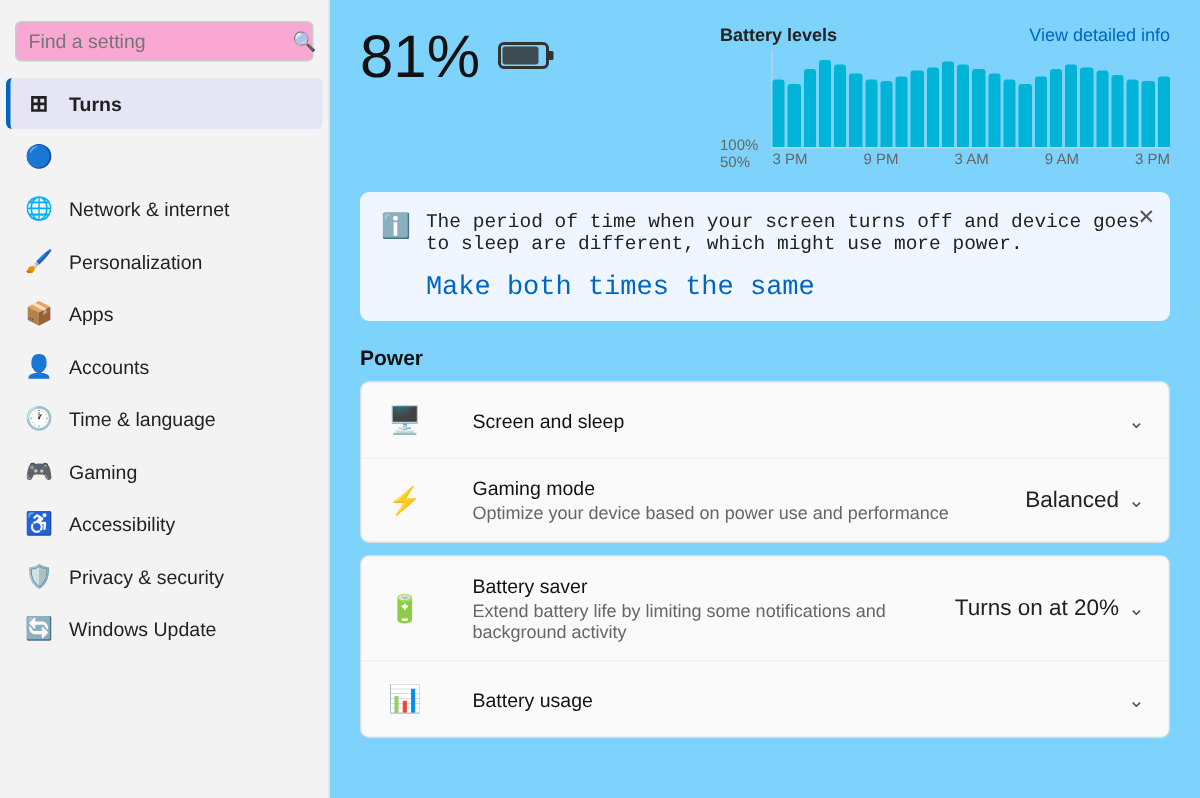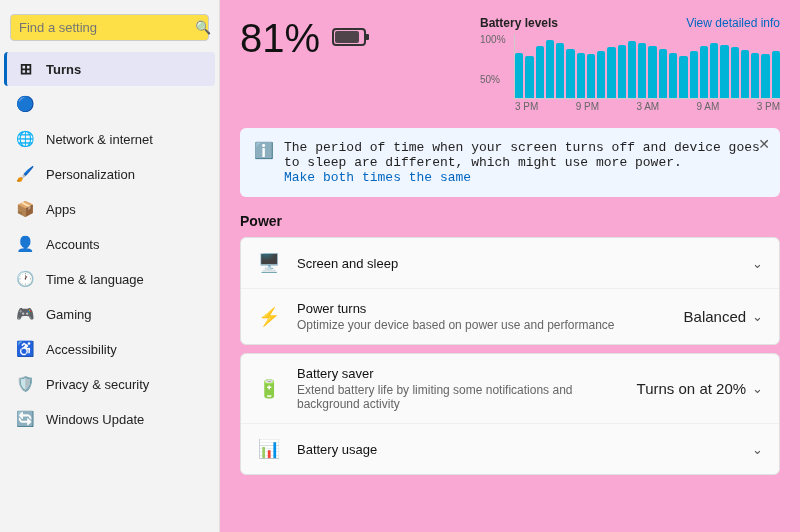--- a/index.html
+++ b/index.html
@@ -25,21 +25,21 @@
       display: flex;
       flex-direction: column;
       padding-top: 8px;
       flex-shrink: 0;
       border-right: 1px solid #e0e0e0;
     }
     .search-box {
       display: flex;
       align-items: center;
       margin: 6px 10px 10px 10px;
-      background: #fde047;
+      background: #f9a8d4;
       border: 1px solid #ccc;
       border-radius: 4px;
       padding: 5px 8px;
     }
     .search-box input {
       border: none;
       outline: none;
       flex: 1;
       font-size: 13px;
       background: transparent;
@@ -75,21 +75,21 @@
       justify-content: center;
       font-size: 15px;
       flex-shrink: 0;
     }
     .sidebar-item .item-label {
       font-size: 13px;
     }
     
     .main-content {
       flex: 1;
-      background: #f9a8d4;
+      background: #7dd3fc;
       overflow-y: auto;
       padding: 16px 20px;
     }
     
     .battery-top {
       display: flex;
       align-items: flex-start;
       justify-content: space-between;
       margin-bottom: 14px;
     }
@@ -135,21 +135,21 @@
       height: 80px;
       position: relative;
     }
     .chart-y-labels {
       position: absolute;
       left: 0;
       top: 0;
       height: 100%;
       display: flex;
       flex-direction: column;
-      justify-content: space-between;
+      justify-content: flex-end;
       font-size: 10px;
       color: #666;
       width: 32px;
     }
     .chart-bars-container {
       margin-left: 34px;
       height: 65px;
       display: flex;
       align-items: flex-end;
       gap: 2px;
@@ -187,25 +187,25 @@
       margin-top: 1px;
     }
     .info-text {
       font-size: 13px;
       color: #222;
       flex: 1;
       font-family: Liberation Mono, monospace;
     }
     .info-link {
       color: #0067c0;
-      font-size: 13px;
+      font-size: 18px;
       text-decoration: none;
       cursor: pointer;
       display: block;
-      margin-top: 0;
+      margin-top: 12px;
     }
     .info-close {
       position: absolute;
       top: 8px;
       right: 10px;
       cursor: pointer;
       color: #555;
       font-size: 14px;
     }
     
@@ -239,20 +239,21 @@
       margin-right: 14px;
       display: flex;
       align-items: center;
       justify-content: center;
       flex-shrink: 0;
       font-size: 18px;
       color: #333;
     }
     .row-text {
       flex: 1;
+      margin-left: 18px;
     }
     .row-title {
       font-size: 13px;
       font-weight: 500;
       color: #111;
     }
     .row-subtitle {
       font-size: 12px;
       color: #666;
       margin-top: 2px;
@@ -405,21 +406,21 @@
         <div class="row-text">
           <div class="row-title">Screen and sleep</div>
 
         </div>
 
         <span class="row-chevron">⌄</span>
       </div>
           <div class="settings-row">
         <div class="row-icon">⚡</div>
         <div class="row-text">
-          <div class="row-title">Power turns</div>
+          <div class="row-title">Gaming mode</div>
           <div class="row-subtitle">Optimize your device based on power use and performance</div>
         </div>
         <span class="row-value">Balanced</span>
         <span class="row-chevron">⌄</span>
       </div>
         </div>
         <div class="settings-card">
           <div class="settings-row">
         <div class="row-icon">🔋</div>
         <div class="row-text">

